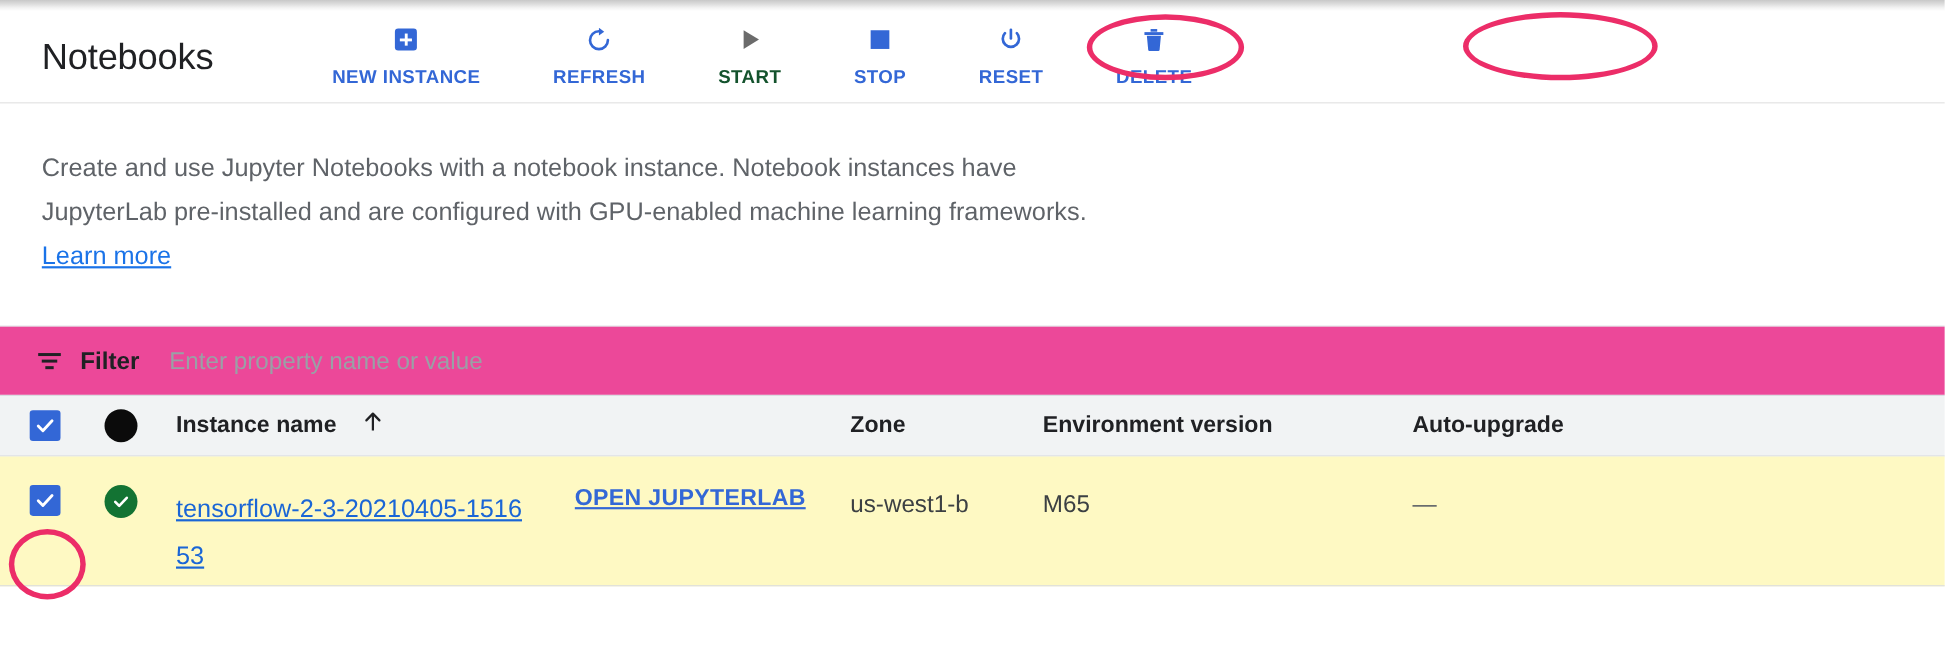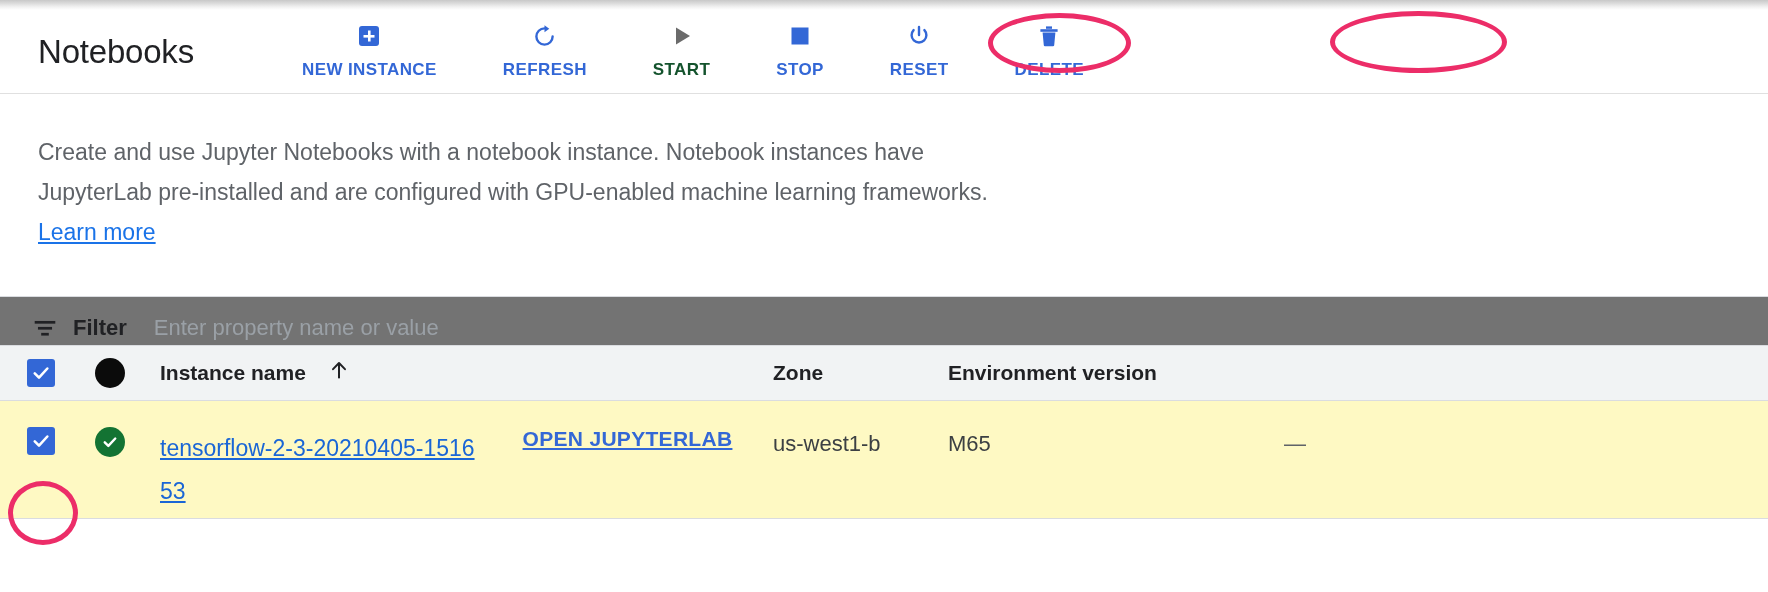--- a/index.html
+++ b/index.html
@@ -58,33 +58,33 @@
     font-size: 23px; line-height: 40px; color: #5f6368;
   }
   .desc a { color: #1a73e8; }
 
   
   .filter-sep {
     position: absolute; top: 296px; left: 0; width: 1768px; height: 1px; background: #dadce0;
   }
   .filter-row {
     position: absolute; top: 297px; left: 0; width: 1768px; height: 62px;
-    display: flex; align-items: center; background: #737373;
+    display: flex; align-items: center; background: #ec4899;
   }
   .filter-icon { margin-left: 32px; display: flex; align-items: center; width: 26px; height: 26px; }
   .filter-label { margin-left: 15px; font-size: 22px; font-weight: 700; color: #202124; }
   .filter-input {
     margin-left: 27px; border: none; outline: none; background: transparent;
     font-family: "Liberation Sans", sans-serif; font-size: 22px; color: #202124;
     width: 600px;
   }
   .filter-input::placeholder { color: #9aa0a6; }
 
   
-  .table { position: absolute; top: 345px; left: 0; width: 1768px; }
+  .table { position: absolute; top: 359px; left: 0; width: 1768px; }
   .thead {
     display: flex; align-items: center; height: 56px;
     background: #f1f3f4; border-top: 1px solid #dadce0; border-bottom: 1px solid #dadce0;
     font-size: 21px; font-weight: 700; color: #202124;
   }
   .trow {
     display: flex; align-items: flex-start; min-height: 118px;
     background: #fef9c3; border-bottom: 1px solid #dadce0;
     font-size: 22px; color: #3c4043; padding-top: 26px;
   }
@@ -234,20 +234,21 @@
         <span>
           <svg width="22" height="24" viewBox="0 0 24 24">
             <path d="M12 3.5 V20" stroke="#202124" stroke-width="2.2" fill="none"></path>
             <path d="M5.5 10 L12 3.3 L18.5 10" stroke="#202124" stroke-width="2.2" fill="none" stroke-linecap="round" stroke-linejoin="round"></path>
           </svg>
         </span>
       </div>
       <div class="c-open"></div>
       <div class="c-zone">Zone</div>
       <div class="c-env">Environment version</div>
+      <div class="c-auto">Auto-upgrade</div>
     </div>
 
     <div class="trow">
       <div class="c-check">
         <span class="cb">
           <svg width="20" height="20" viewBox="0 0 24 24">
             <path d="M4.5 12.4 L9.6 17.5 L19.6 6.6" stroke="#ffffff" stroke-width="3.1" fill="none" stroke-linecap="round" stroke-linejoin="round"></path>
           </svg>
         </span>
       </div>

